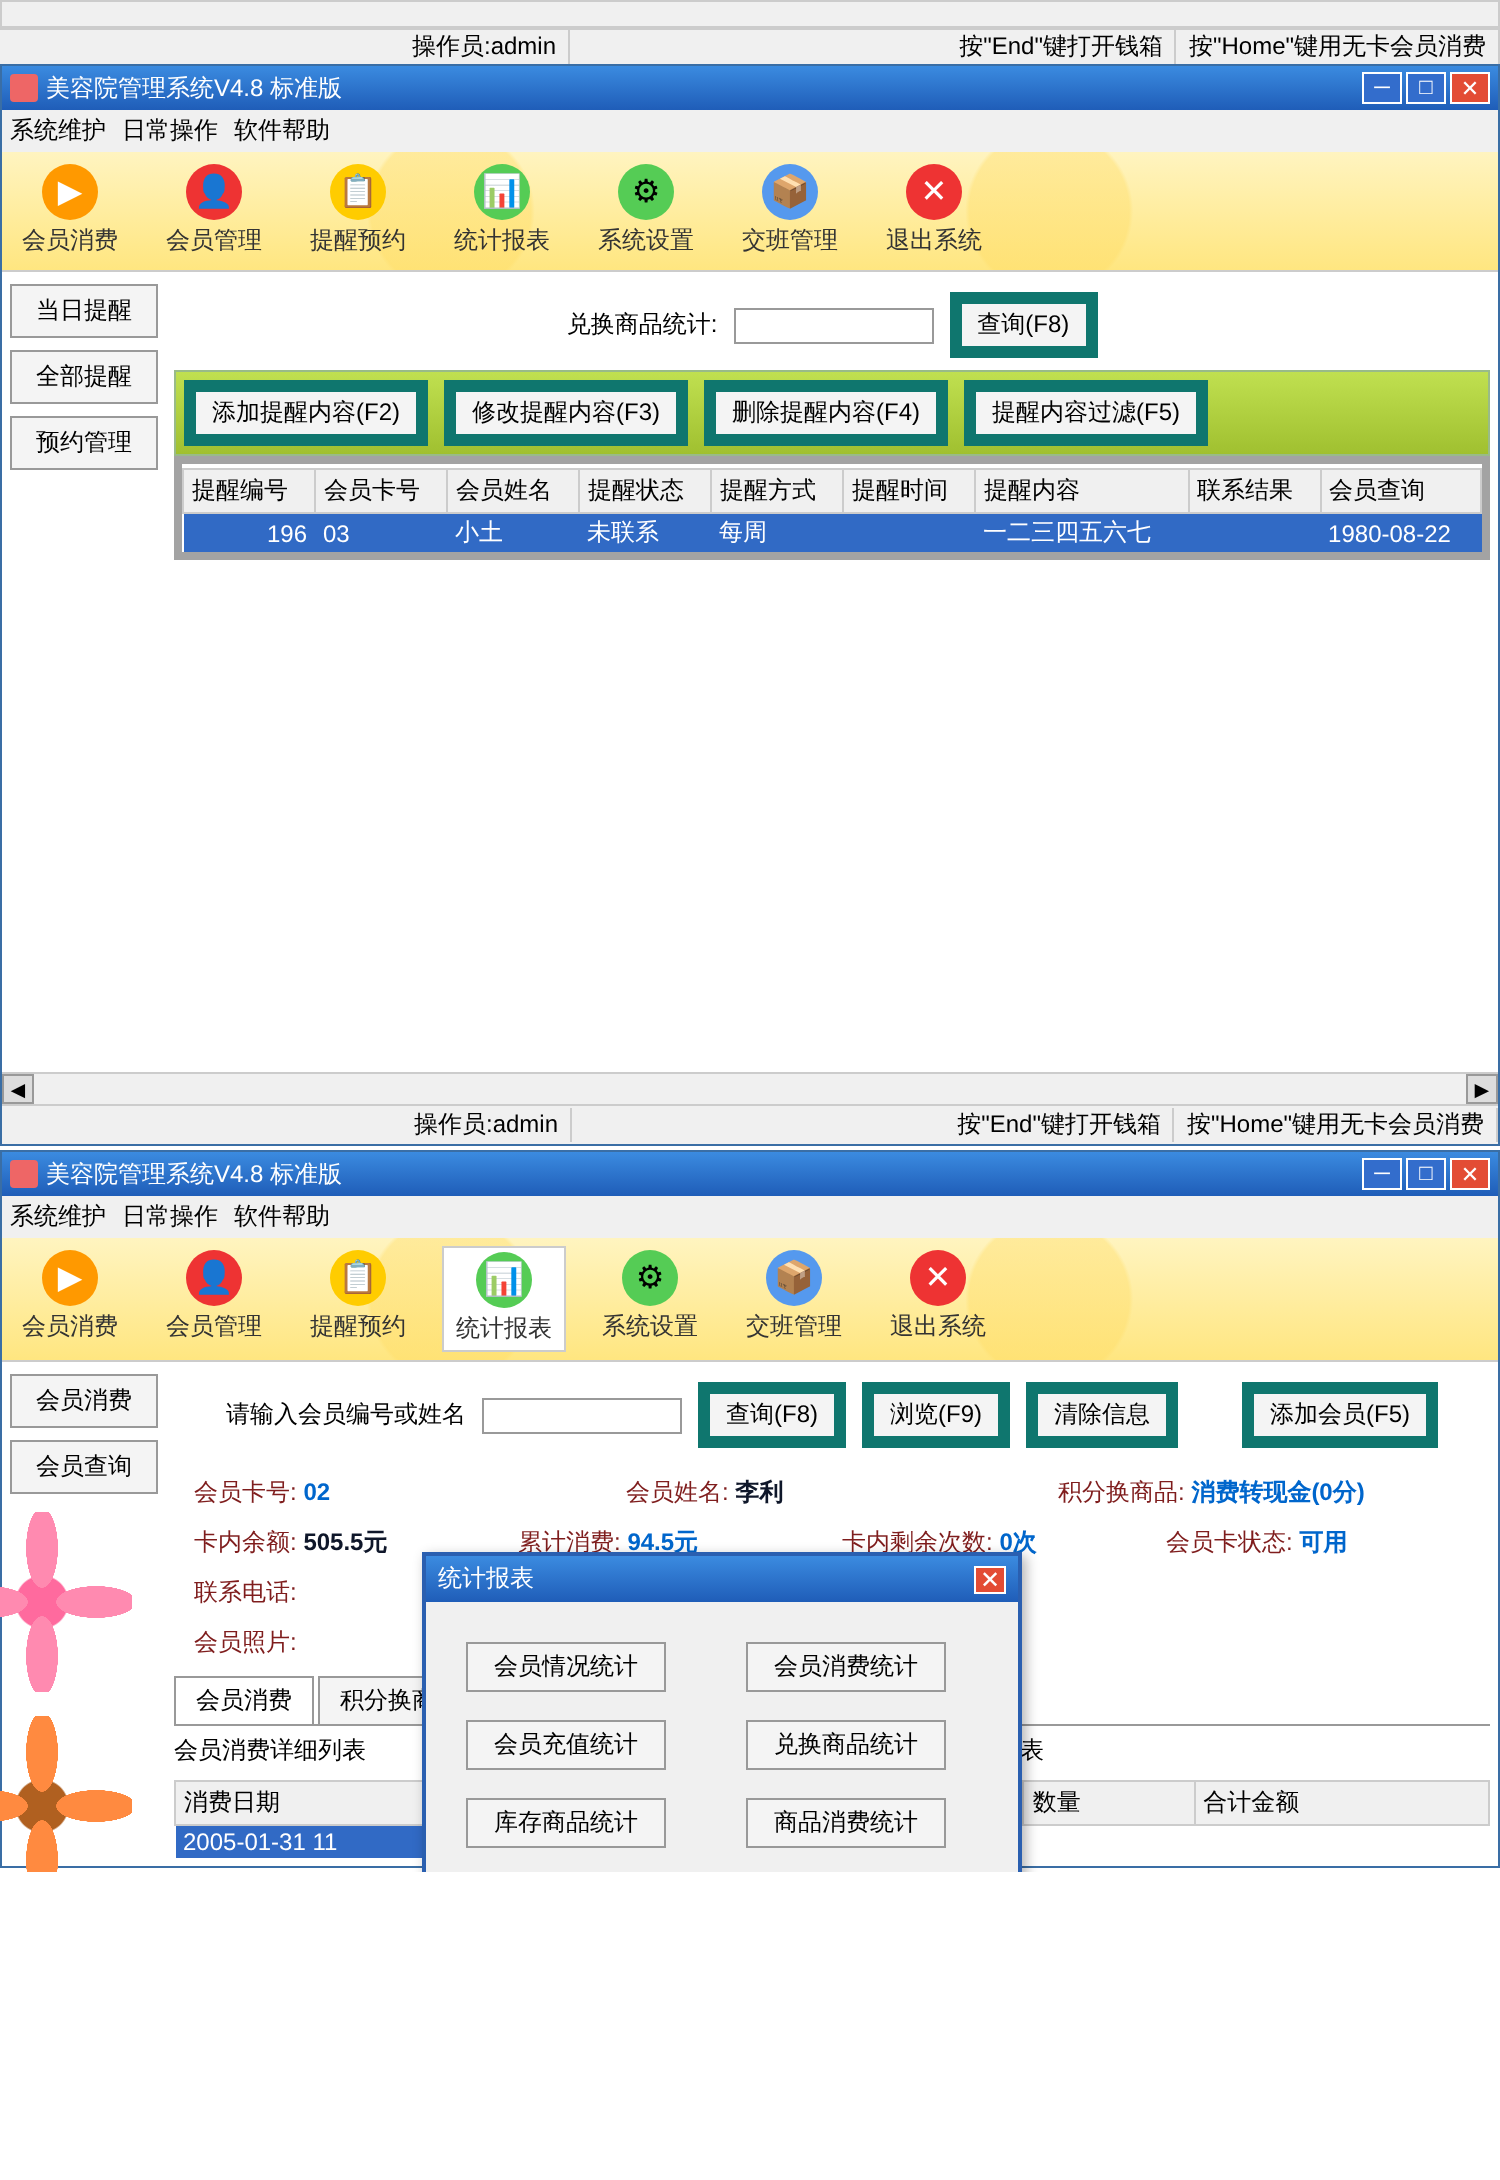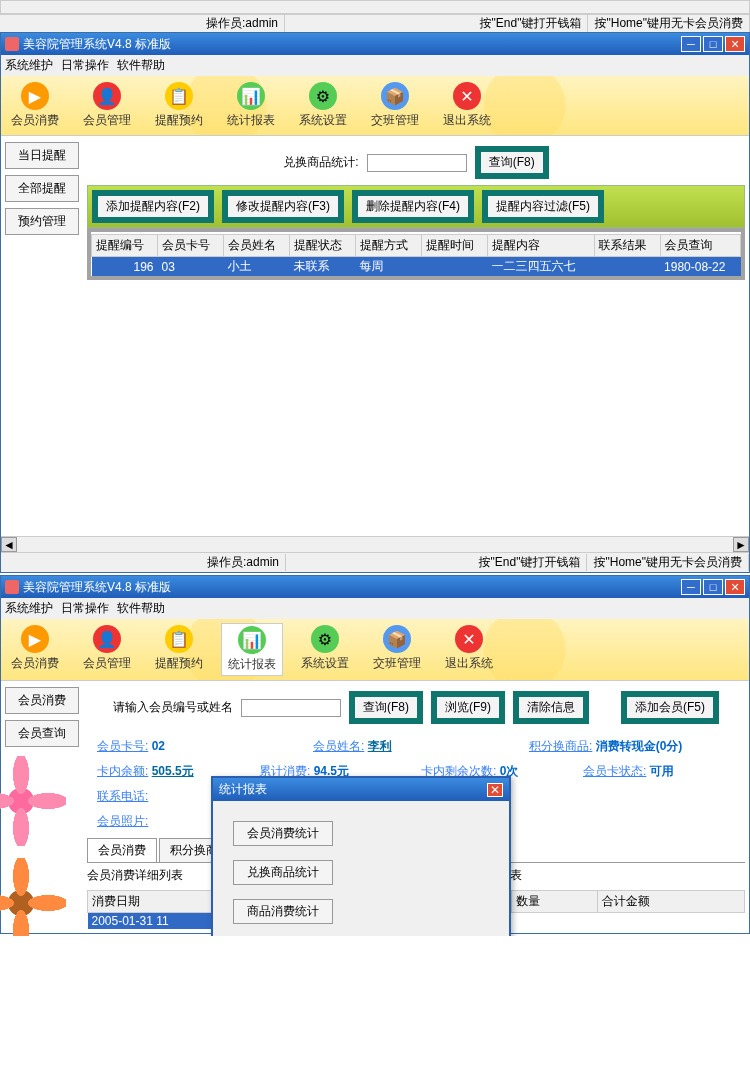--- a/index.html
+++ b/index.html
@@ -48,23 +48,23 @@
 .statusbar .cell { border-right: 1px solid #ccc; padding: 0 6px; }
 .statusbar .spacer { flex: 1; }
 
 .scrollbar-h { height: 16px; background: #f0f0f0; border-top: 1px solid #ccc; display: flex; }
 .scrollbar-h .arrow { width: 16px; background: #ddd; border: 1px solid #999; text-align: center; }
 .scrollbar-h .track { flex: 1; }
 
 .memberinfo { padding: 4px 10px; }
 .memberinfo .row { display: flex; gap: 10px; padding: 4px 0; }
 .memberinfo .field { flex: 1; }
-.memberinfo .label { color: #3b82f6; text-decoration: underline; }
+.memberinfo .label { color: #7f1d1d; }
 .memberinfo .val { color: #0066cc; font-weight: bold; }
-.memberinfo .red { color: #0369a1; text-decoration: underline; }
+.memberinfo .red { color: #0f172a; }
 
 .tabs { display: flex; border-bottom: 1px solid #999; }
 .tab { padding: 3px 10px; border: 1px solid #999; border-bottom: none; background: #f4f4f4; cursor: pointer; margin-right: 2px; }
 .tab.active { background: #fff; }
 
 .dialog { position: absolute; background: #f0f0f0; border: 2px solid #2a5fb0; box-shadow: 2px 2px 6px rgba(0,0,0,0.3); z-index: 100; }
 .dialog .dlg-title { background: linear-gradient(to bottom, #3b8be0, #1f5db8); color: #fff; padding: 3px 6px; display: flex; justify-content: space-between; align-items: center; }
 .dialog .dlg-close { width: 16px; height: 14px; background: #e34c34; border: 1px solid #fff; display: flex; align-items: center; justify-content: center; cursor: pointer; }
 .dialog .dlg-body { padding: 20px; display: flex; gap: 40px; }
 .dialog .dlg-col { display: flex; flex-direction: column; gap: 14px; }
@@ -333,20 +333,26 @@
     </div>
   </div>
 
   <div class="dialog" style="left:210px; top:200px; width:300px;">
     <div class="dlg-title">
       <span>统计报表</span>
       <div class="dlg-close">✕</div>
     </div>
     <div class="dlg-body">
       <div class="dlg-col">
+        <div class="dlg-btn">会员情况统计</div>
+        <div class="dlg-btn">会员充值统计</div>
+        <div class="dlg-btn">库存商品统计</div>
+        <div class="dlg-btn">综合统计</div>
+      </div>
+      <div class="dlg-col">
         <div class="dlg-btn">会员消费统计</div>
         <div class="dlg-btn">兑换商品统计</div>
         <div class="dlg-btn">商品消费统计</div>
         <div class="dlg-btn">员工提成统计</div>
       </div>
     </div>
   </div>
 </div>
 
 </body></html>

